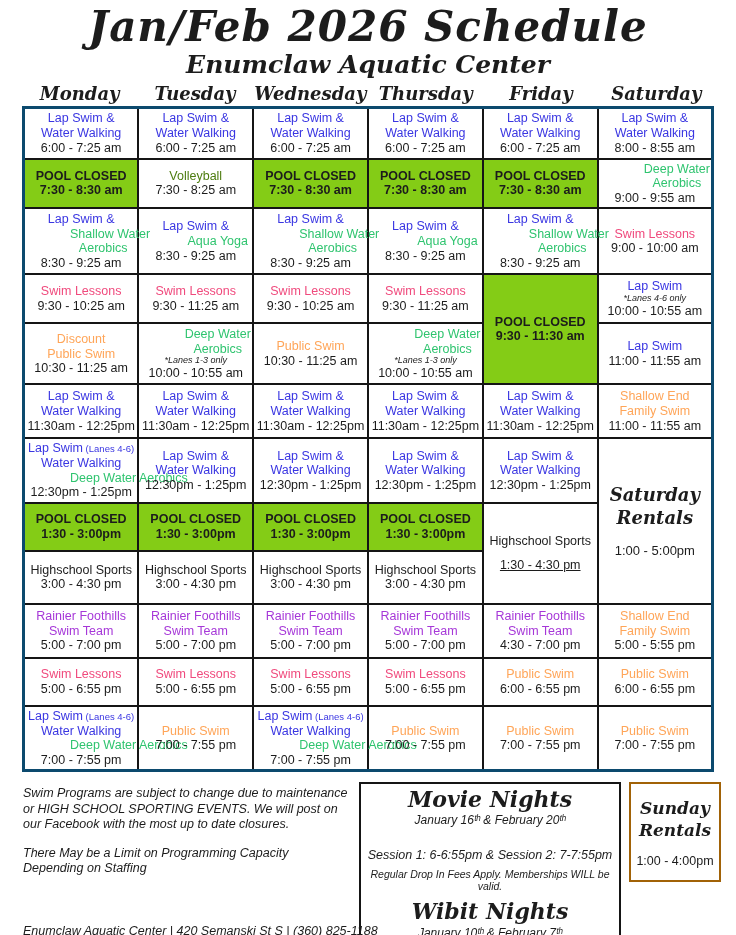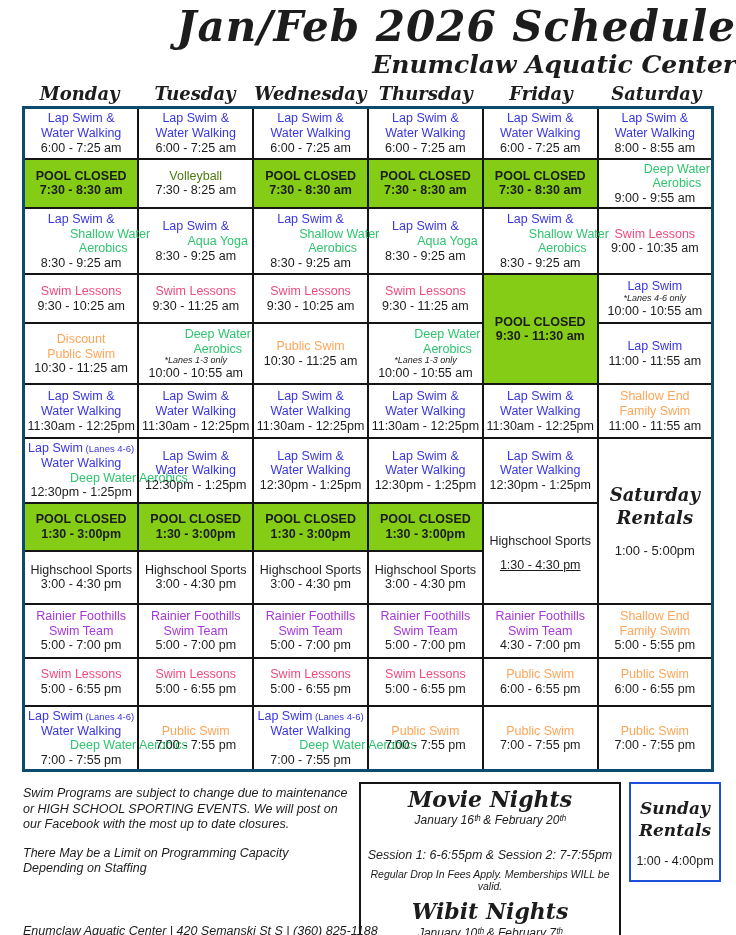--- a/index.html
+++ b/index.html
@@ -6,21 +6,21 @@
   body{
     width:736px;height:935px;background:#ffffff;
     font-family:"Liberation Sans",sans-serif;color:#1c1c1c;
     overflow:hidden;
   }
   .script{
     font-family:"DejaVu Serif",serif;
     font-style:italic;font-weight:700;
   }
   
-  .header{text-align:right;line-height:1;}
+  .header{text-align:center;line-height:1;}
   .title{font-size:42px;margin-top:6px;letter-spacing:1px;}
   .subtitle{font-size:25px;margin-top:4px;}
   .day-row{
     display:grid;grid-template-columns:repeat(6,1fr);
     width:692px;margin:6px auto 0 auto;
   }
   .day{font-size:18px;text-align:center;}
   
   table.sched{
     width:692px;margin:2px auto 0 auto;
@@ -68,21 +68,21 @@
   .events-box{
     width:262px;border:2px solid #151515;
     text-align:center;padding:4px 4px 6px 4px;box-sizing:border-box;
   }
   .event-title{font-size:22px;line-height:1.05;}
   .event-dates{font-style:italic;font-size:12px;margin-top:2px;}
   .event-sessions{font-style:italic;font-size:12.5px;margin-top:21px;}
   .event-note{font-size:10.5px;font-style:italic;margin-top:6px;}
   .wibit{margin-top:8px;}
   .sunday-box{
-    width:92px;height:100px;border:2px solid #1d4ed8;
+    width:92px;height:100px;border:2px solid #a16207;
     display:flex;flex-direction:column;justify-content:center;align-items:center;
     box-sizing:border-box;text-align:center;
   }
   .sunday-title{font-size:17px;line-height:1.3;}
   .sunday-time{font-size:12.5px;margin-top:13px;}
 </style>
 </head>
 <body>
 
 <div class="header">
@@ -184,21 +184,21 @@
           <div class="time">8:30 - 9:25 am</div>
         </td>
         <td>
           <div class="line c-blue">Lap Swim &amp;</div>
           <div class="line c-green">Shallow Water</div>
           <div class="line c-green">Aerobics</div>
           <div class="time">8:30 - 9:25 am</div>
         </td>
         <td>
           <div class="line c-pink">Swim Lessons</div>
-          <div class="time">9:00 - 10:35 am</div>
+          <div class="time">9:00 - 10:00 am</div>
         </td>
       </tr>
       <tr style="height: 49px;">
         <td>
           <div class="line c-pink">Swim Lessons</div>
           <div class="time">9:30 - 10:25 am</div>
         </td>
         <td>
           <div class="line c-pink">Swim Lessons</div>
           <div class="time">9:30 - 11:25 am</div>

